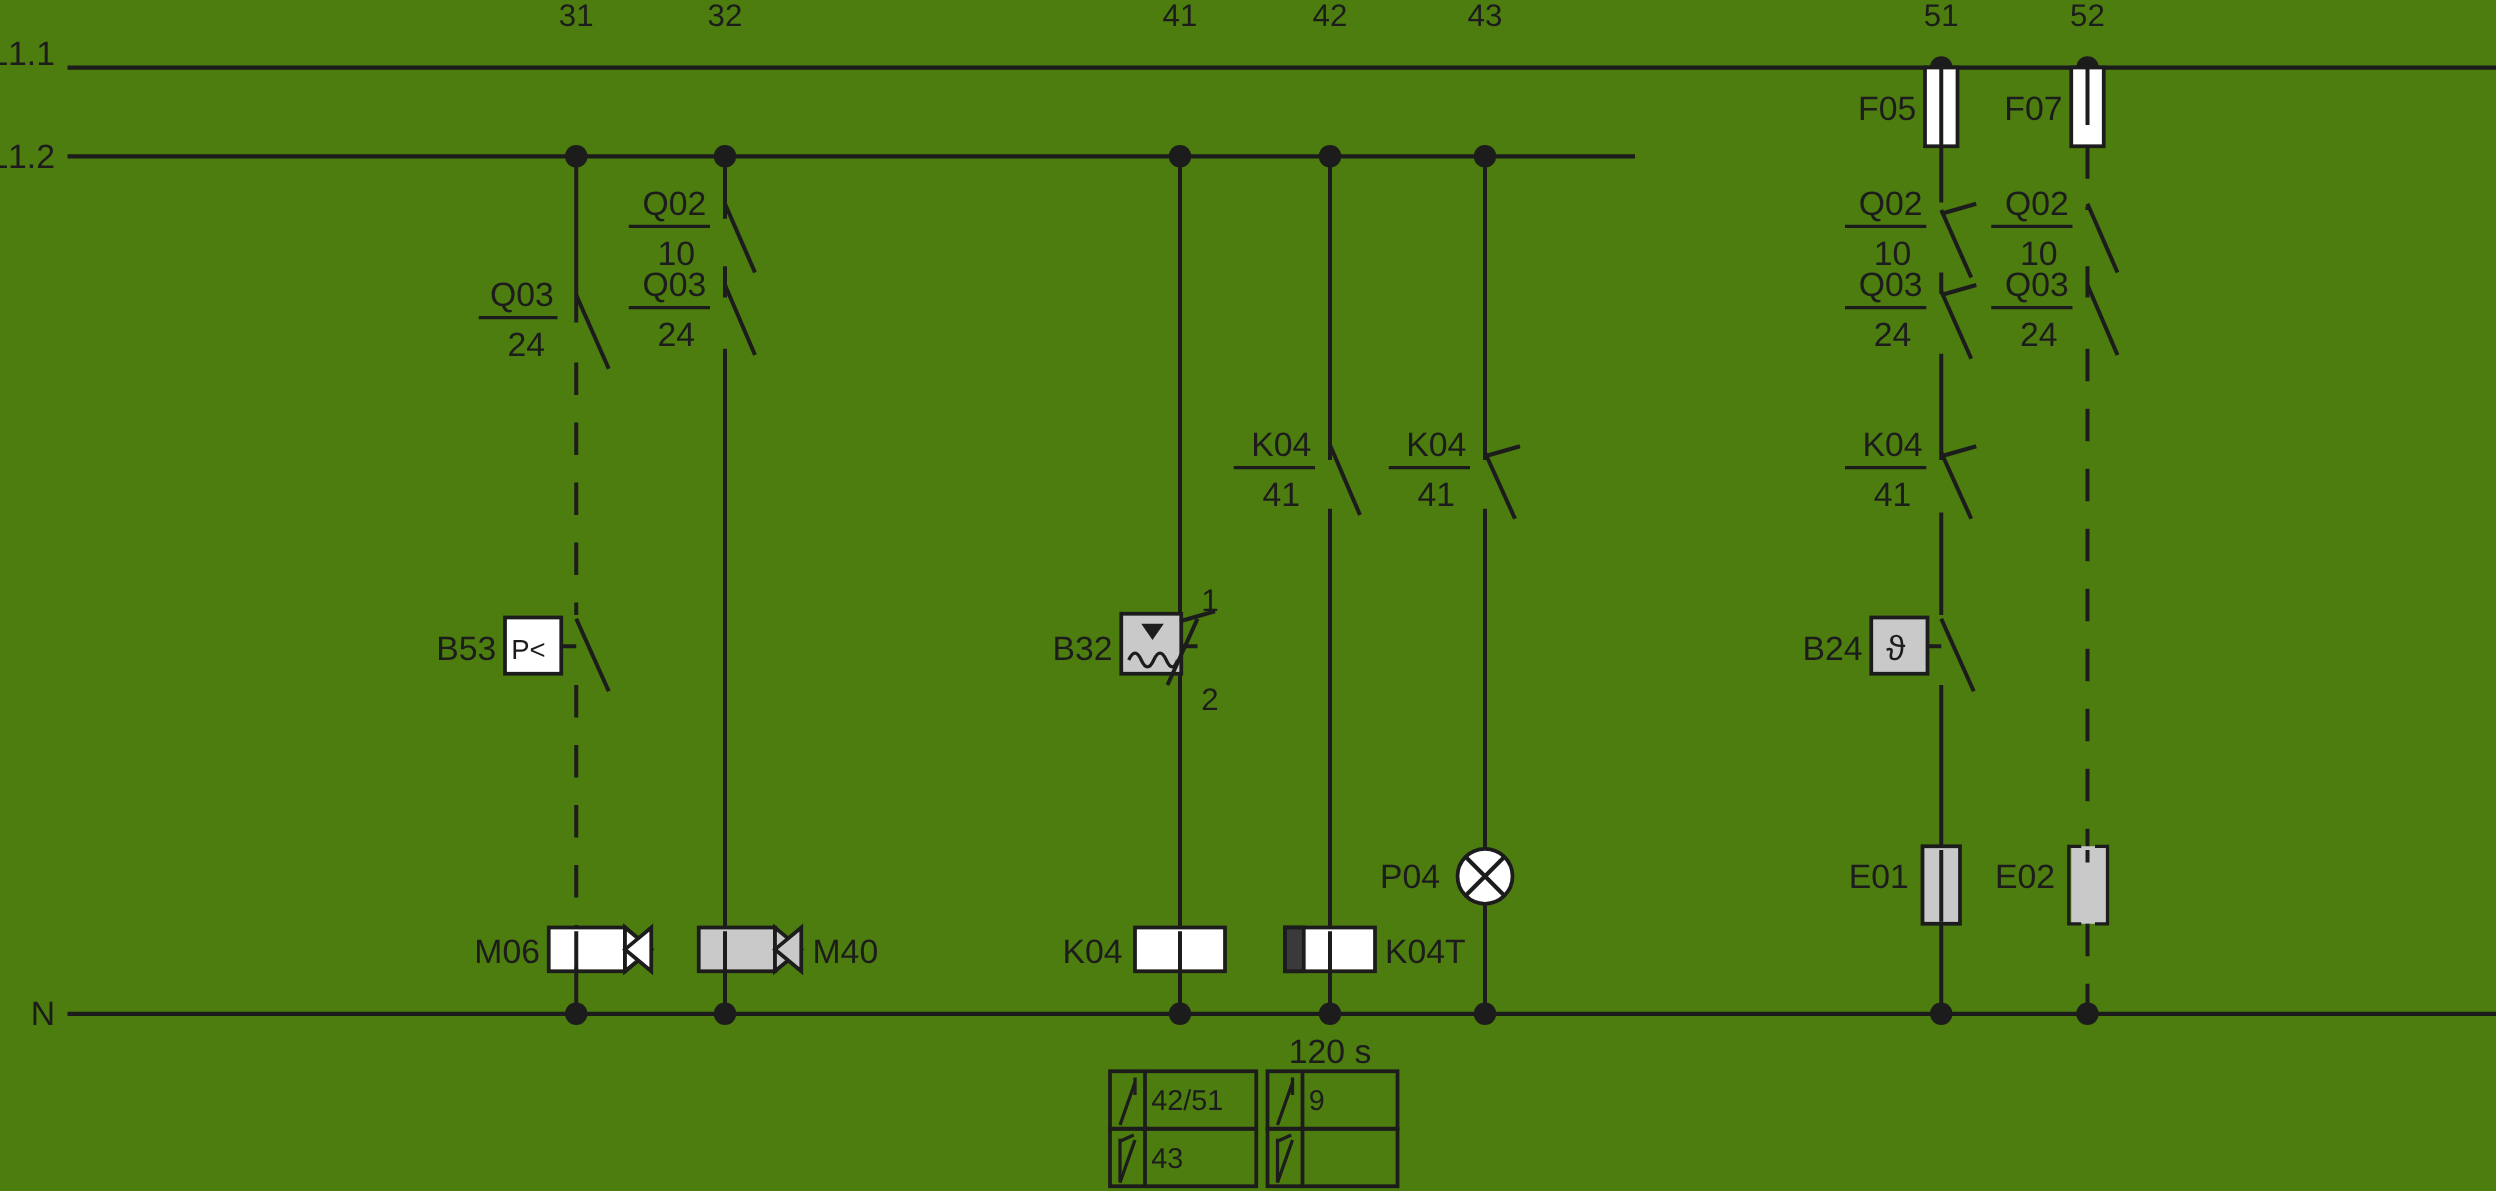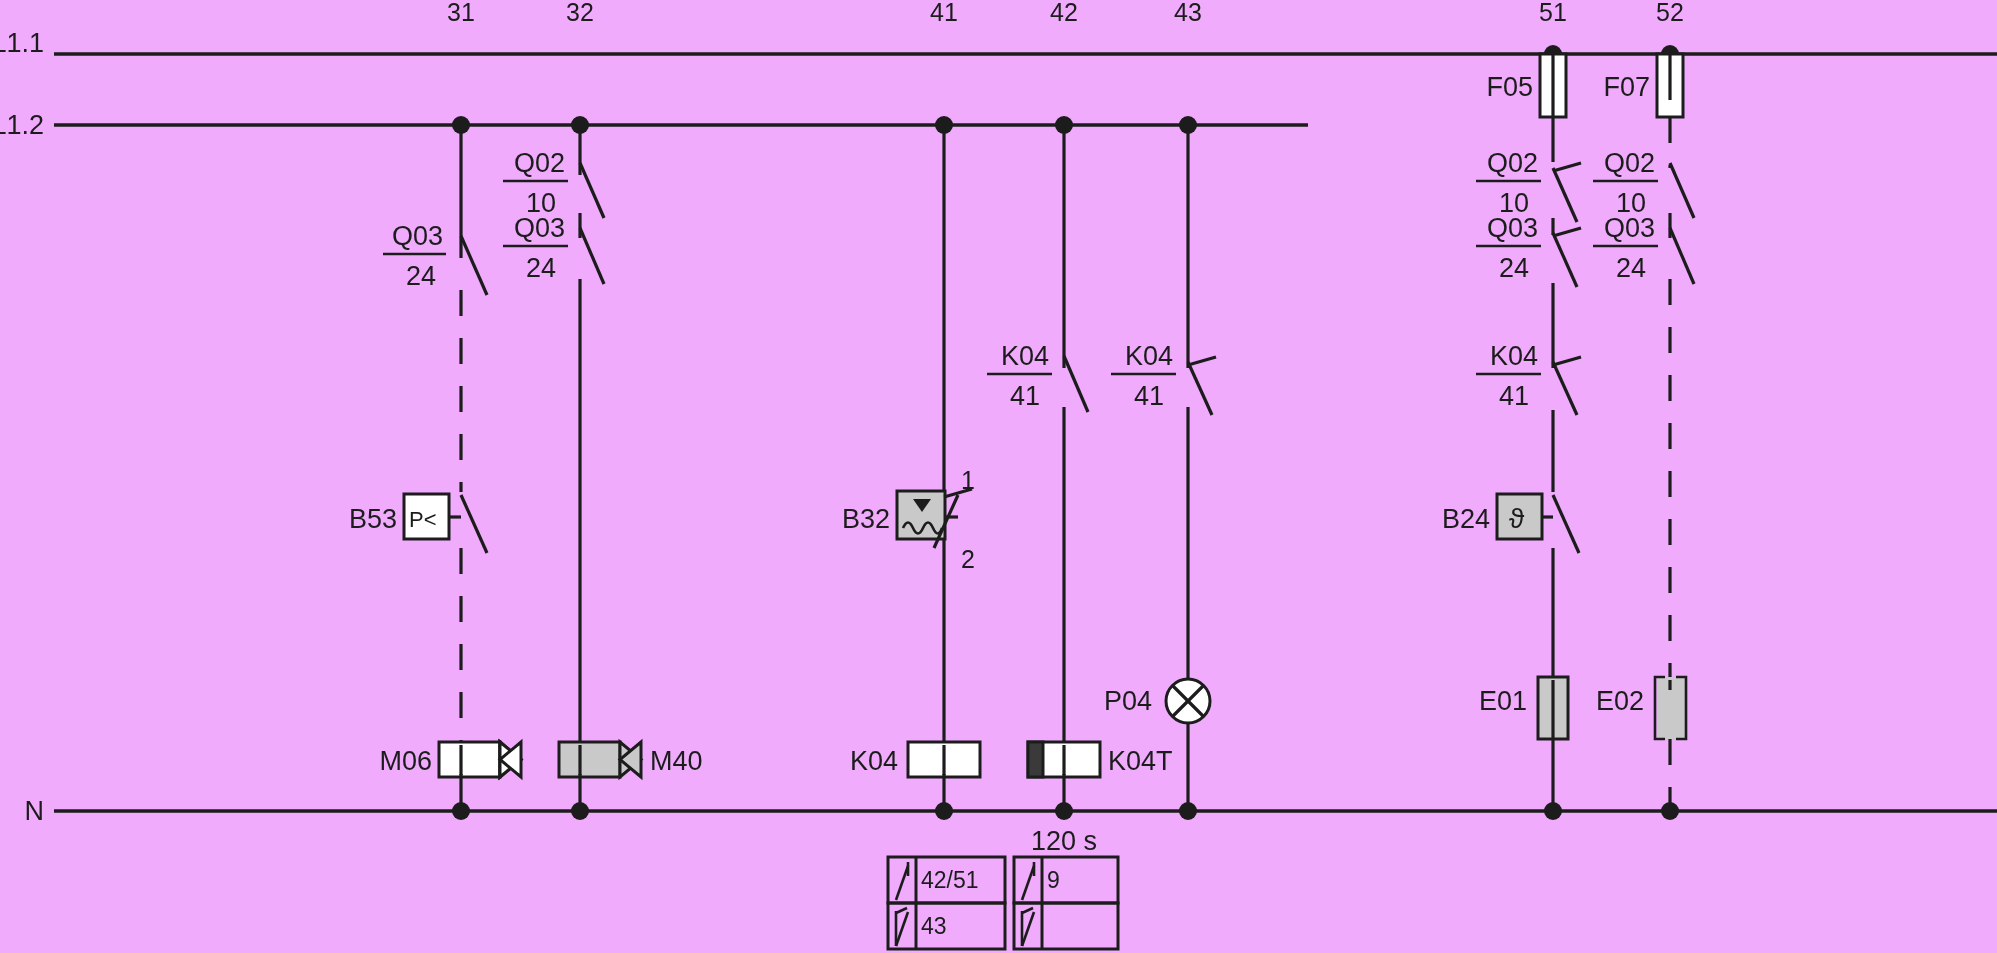--- a/index.html
+++ b/index.html
@@ -1,17 +1,17 @@
 <!DOCTYPE html>
 <html><head>
 <meta charset="utf-8">
 <style>
   html,body{margin:0;padding:0;background:#ffffff;}
   body{font-family:"Liberation Sans",sans-serif;}
-  #sheet{position:relative;width:1997px;height:953px;background:#f0abfc;overflow:hidden;}
+  #sheet{position:relative;width:1997px;height:953px;background:#4d7c0f;overflow:hidden;}
   #svgroot{position:absolute;left:0;top:0;width:1997px;height:953px;}
   text{font-family:"Liberation Sans",sans-serif;fill:#1c1c1c;}
   .colnum{font-size:25px;text-anchor:middle;}
   .raillab{font-size:27px;text-anchor:end;}
   .devlab{font-size:27px;}
   .devlab-end{font-size:27px;text-anchor:end;}
   .devlab-mid{font-size:27px;text-anchor:middle;}
   .refnum{font-size:25px;text-anchor:middle;}
   .small{font-size:22px;}
   .tblnum{font-size:23px;}

